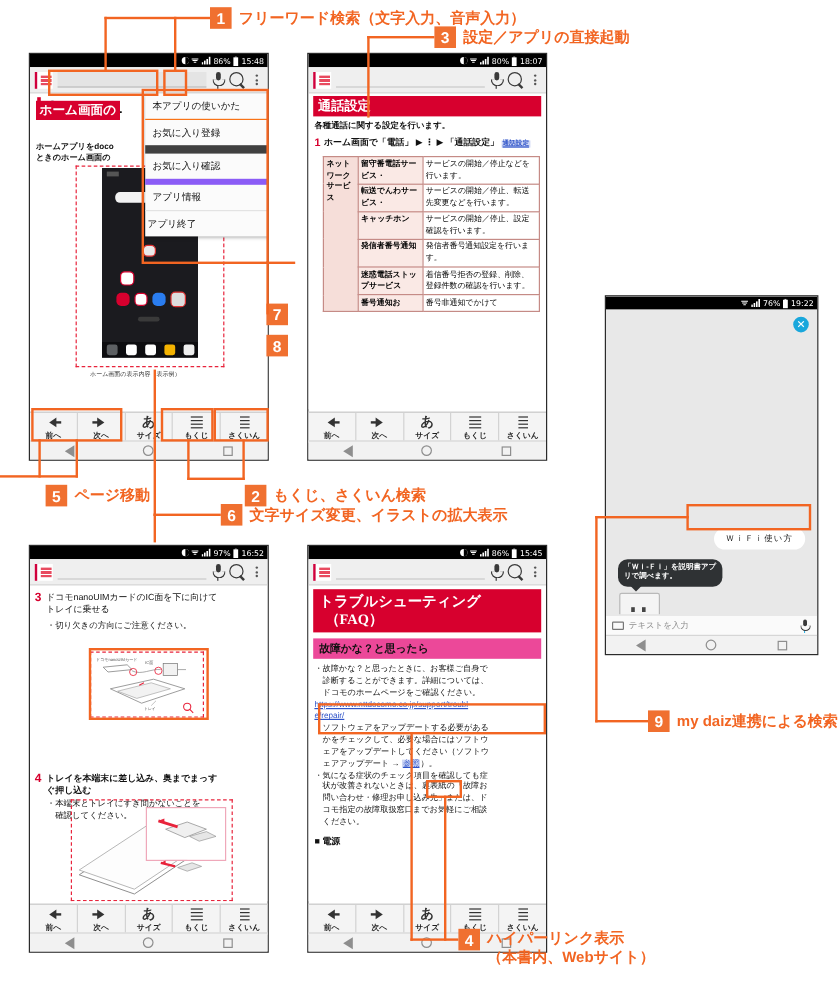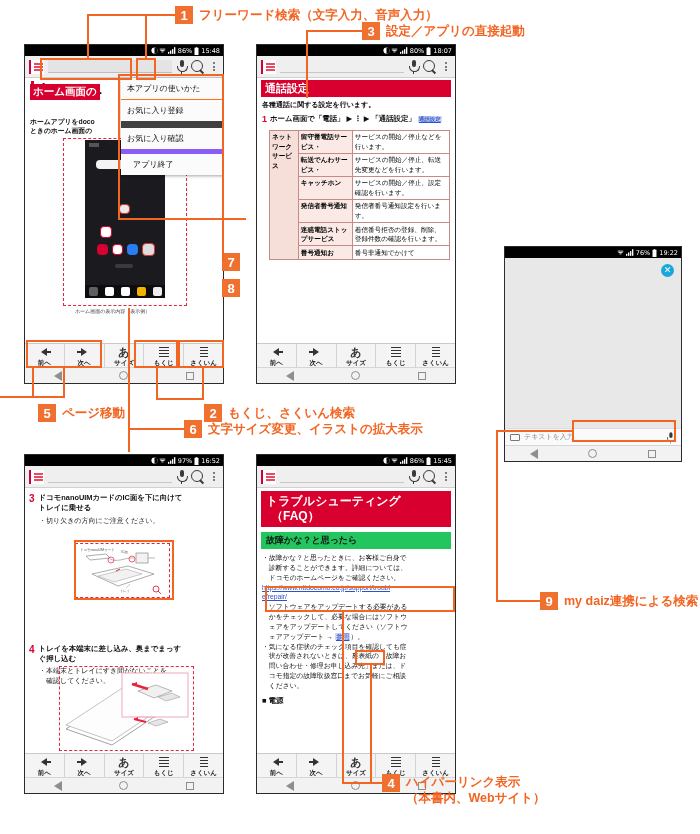--- a/index.html
+++ b/index.html
@@ -85,21 +85,21 @@
   .arrowL{width:0;height:0;border-top:4px solid transparent;border-bottom:4px solid transparent;border-right:6px solid #333;position:relative;}
   .arrowL:after{content:"";position:absolute;left:4px;top:-1px;width:6px;height:1.6px;background:#333;}
   .arrowR{width:0;height:0;border-top:4px solid transparent;border-bottom:4px solid transparent;border-left:6px solid #333;position:relative;}
   .arrowR:after{content:"";position:absolute;right:4px;top:-1px;width:6px;height:1.6px;background:#333;}
   .lines{display:flex;flex-direction:column;gap:1.5px;}
   .lines i{display:block;width:10px;height:1.5px;background:#333;}
   .lines.idx i{width:8px;}
 
   
   .redtitle{ background:#d7002e; color:#fff; font-weight:bold; }
-  .pinkhdr{ background:#22c55e; color:#111; font-weight:bold; }
+  .pinkhdr{ background:#ec4899; color:#111; font-weight:bold; }
 
   .dashbox{ border:1px dashed #e8243c; }
 
   table.ctbl{ border-collapse:collapse; width:100%; font-size:6.6px; line-height:1.45;}
   table.ctbl td{ border:1px solid #c58b86; padding:1.5px 2px; vertical-align:top; }
   table.ctbl td.c1{ background:#f6ded9; font-weight:bold; width:16%;}
   table.ctbl td.c2{ background:#fae9e5; font-weight:bold; width:30%;}
   table.ctbl td.c3{ background:#fff; width:54%;}
 
   .bubble{
@@ -258,21 +258,22 @@
   <div class="navbar abs" style="left:0;right:0;bottom:0;">
     <span class="nv-back"></span>
     <span class="nv-home"></span>
     <span class="nv-rec"></span>
   </div>
 
   <div class="abs" style="left:96px; top:33px; width:112px; background:#fbfbfb; box-shadow:0 1px 3px rgba(0,0,0,.35);">
     <div style="padding:5px 6px;font-size:8px;color:#111;border-bottom:1px solid #f97316;">本アプリの使いかた</div>
     <div style="padding:5px 6px;font-size:8px;color:#111;border-bottom:7px solid #404040;">お気に入り登録</div>
     <div style="padding:5px 6px;font-size:8px;color:#111;border-bottom:5px solid #8b5cf6;font-family:Liberation Mono, monospace;">お気に入り確認</div>
-    <div style="padding:5px 12px;font-size:8px;color:#111;">アプリ終了</div>
+    <div style="padding:5px 6px;font-size:8px;color:#111;border-bottom:1px solid #e3e3e3;">アプリ情報</div>
+    <div style="padding:5px 2px;font-size:8px;color:#111;">アプリ終了</div>
   </div>
 </div>
 
 <div class="phone" style="left:256px; top:44px; width:200px; height:340px;">
 
   <div class="statusbar">
     <span class="sb-icons">
       <svg width="7" height="7" viewBox="0 0 10 10">
           <circle cx="5" cy="5" r="4.4" fill="#fff"></circle>
           <path d="M5 .6v8.8A4.4 4.4 0 005 .6z" fill="#000"></path>
@@ -395,21 +396,21 @@
       </div>
   </div>
 
   <div class="navbar abs" style="left:0;right:0;bottom:0;">
     <span class="nv-back"></span>
     <span class="nv-home"></span>
     <span class="nv-rec"></span>
   </div>
 </div>
 
-<div class="phone" style="left:504px; top:246px; width:178px; height:216px;">
+<div class="phone" style="left:504px; top:246px; width:178px; height:300px;">
 
   <div class="statusbar">
     <span class="sb-icons">
       <svg width="7" height="7" viewBox="0 0 10 10">
           <path d="M1 3h8M2 5h6M3.5 7h3" stroke="#fff" stroke-width="1.2"></path>
         </svg>
       <svg width="8" height="7" viewBox="0 0 12 10">
           <rect x="0" y="7" width="2" height="3" fill="#fff"></rect>
           <rect x="3" y="5" width="2" height="5" fill="#fff"></rect>
           <rect x="6" y="3" width="2" height="7" fill="#fff"></rect>
@@ -495,21 +496,21 @@
     <div class="kebab">
         <i></i>
         <i></i>
         <i></i>
       </div>
   </div>
 
   <div class="abs" style="left:0;top:33px;right:0;bottom:42px;background:#fff;overflow:hidden;">
     <div style="display:flex;gap:4px;margin:5px 5px 0 4px;">
       <span style="color:#d7002e;font-weight:bold;font-size:10px;line-height:1.2;">3</span>
-      <span style="font-size:7.4px;font-weight:bold;color:#111;line-height:1.4;">
+      <span style="font-size:7.4px;font-weight:normal;color:#111;line-height:1.4;">
         <span>ドコモnanoUIMカードのIC面を下に向けて</span><br>
         <span>トレイに乗せる</span>
       </span>
     </div>
     <div style="margin:2px 5px 0 14px;font-size:7px;color:#111;">・切り欠きの方向にご注意ください。</div>
 
     <div class="dashbox abs" style="left:50px;top:55px;width:95px;height:55px;">
       <svg width="93" height="53" viewBox="0 0 93 53">
         <text x="4" y="7" font-size="3.4" fill="#555">ドコモnanoUIMカード</text>
         <text x="45" y="9" font-size="3.4" fill="#555">IC面</text>
@@ -642,21 +643,21 @@
       </div>
     <div class="glass"></div>
     <div class="kebab">
         <i></i>
         <i></i>
         <i></i>
       </div>
   </div>
 
   <div class="abs" style="left:0;top:33px;right:0;bottom:42px;background:#fff;overflow:hidden;">
-    <div class="redtitle" style="margin:3px 4px 0 4px;padding:3px 5px;font-size:12px;line-height:1.25;">
+    <div class="redtitle" style="margin:3px 4px 0 4px;padding:3px 5px;font-size:12px;line-height:1.25;font-family:Liberation Serif, serif;">
       <span>トラブルシューティング</span><br>
       <span style="padding-left:5px;display:inline-block;">（FAQ）</span>
     </div>
     <div class="pinkhdr" style="margin:5px 4px 0 4px;padding:2px 5px;font-size:9px;">故障かな？と思ったら</div>
 
     <div style="margin:4px 5px 0 5px;font-size:6.8px;color:#111;line-height:1.45;">
       <div>・故障かな？と思ったときに、お客様ご自身で</div>
       <div>　診断することができます。詳細については、</div>
       <div>　ドコモのホームページをご確認ください。</div>
       <div class="hlink">https://www.nttdocomo.co.jp/support/troubl</div>

